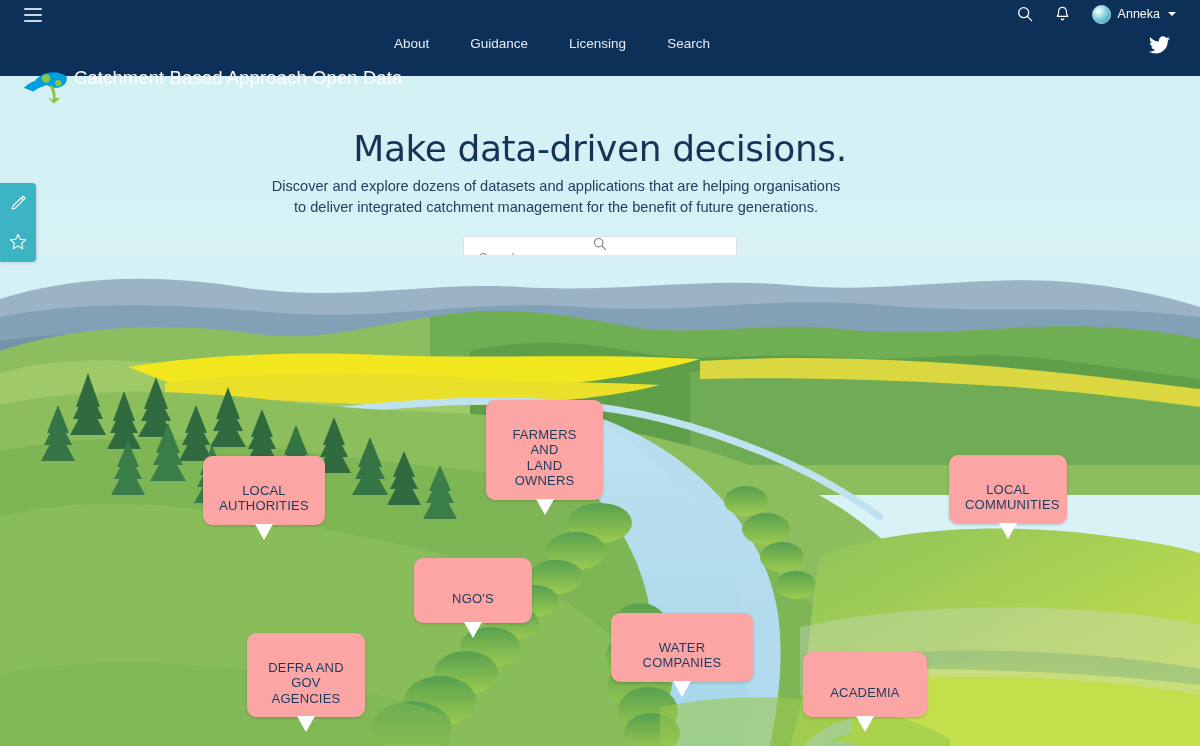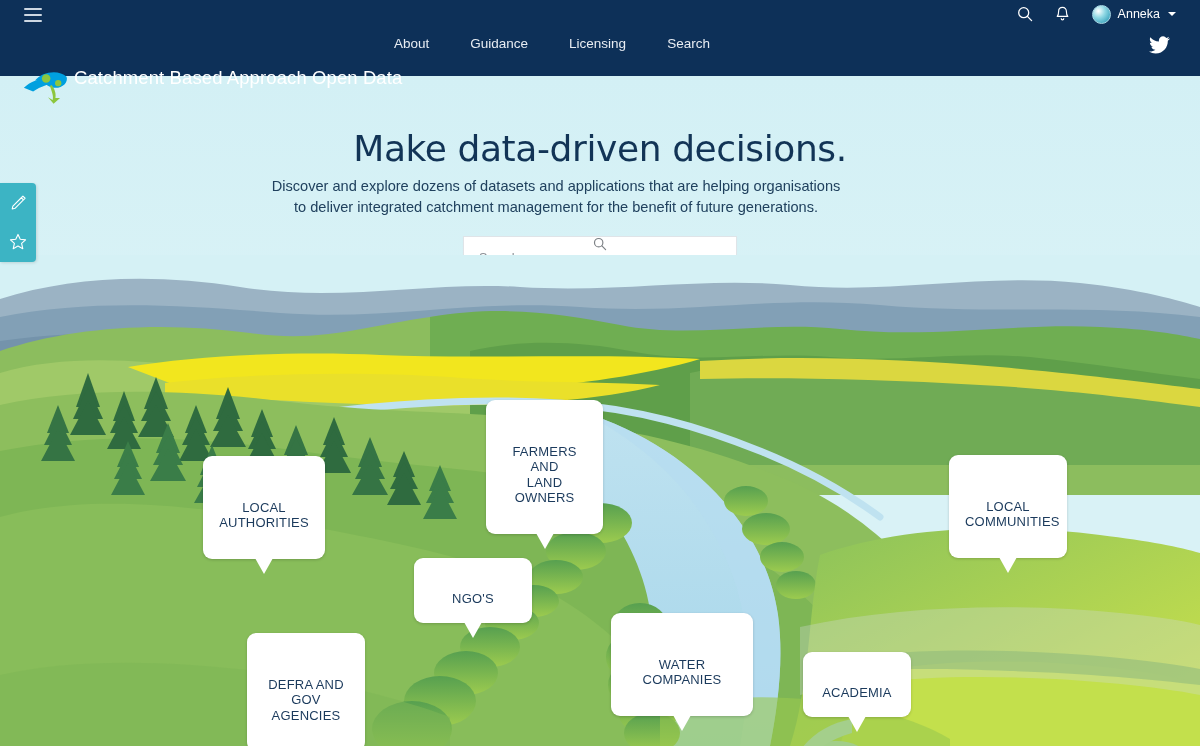--- a/index.html
+++ b/index.html
@@ -120,29 +120,29 @@
   .scene {
     position: absolute; left: 0; top: 255px;
     width: 1200px; height: 491px;
     overflow: hidden;
   }
   .scene svg { display: block; }
 
   
   .callout {
     position: absolute;
-    background: #ffffff;
+    background: #fca5a5;
     border-radius: 9px;
     box-shadow: 0 1px 3px rgba(0,0,0,0.18);
     color: #1b3a5c;
     font-size: 13px;
     line-height: 15.5px;
     text-align: center;
     letter-spacing: 0.2px;
-    padding: 28px 16px;
+    padding: 11px 16px;
     z-index: 30;
     cursor: pointer;
     white-space: pre-line;
     font-family: "Liberation Sans", sans-serif;
   }
   .callout::after {
     content: "";
     position: absolute;
     bottom: -15px;
     width: 0; height: 0;
@@ -732,17 +732,17 @@
 GOV AGENCIES</span>
   </div>
   <div class="callout tail-c" style="left:949px; top:455px; width:118px;">
     <span>LOCAL
 COMMUNITIES</span>
   </div>
   <div class="callout tail-c" style="left:611px; top:613px; width:142px;">
     <span>WATER
 COMPANIES</span>
   </div>
-  <div class="callout tail-c" style="left:803px; top:652px; width:108px; padding-top:17px; padding-bottom:17px;">
+  <div class="callout tail-c" style="left:803px; top:652px; width:124px; padding-top:17px; padding-bottom:17px;">
     <span>ACADEMIA</span>
   </div>
 
 </div>
 
 </body></html>

